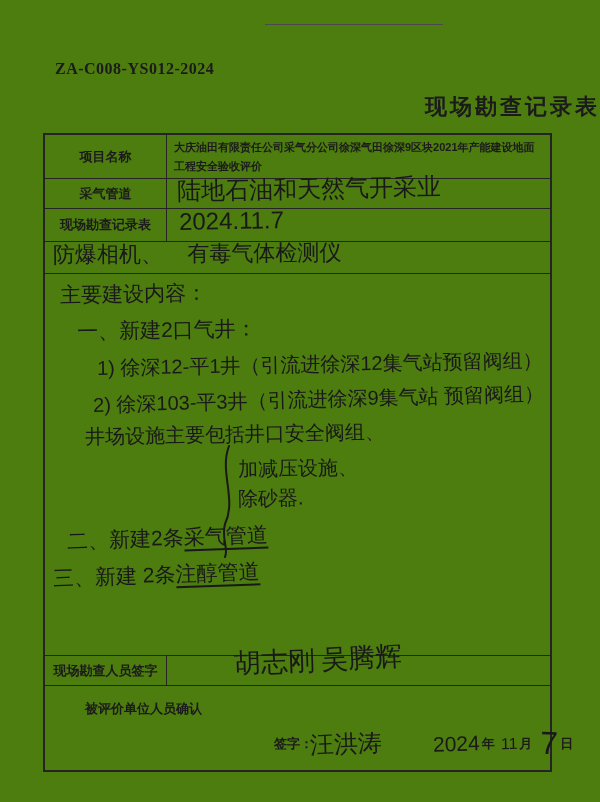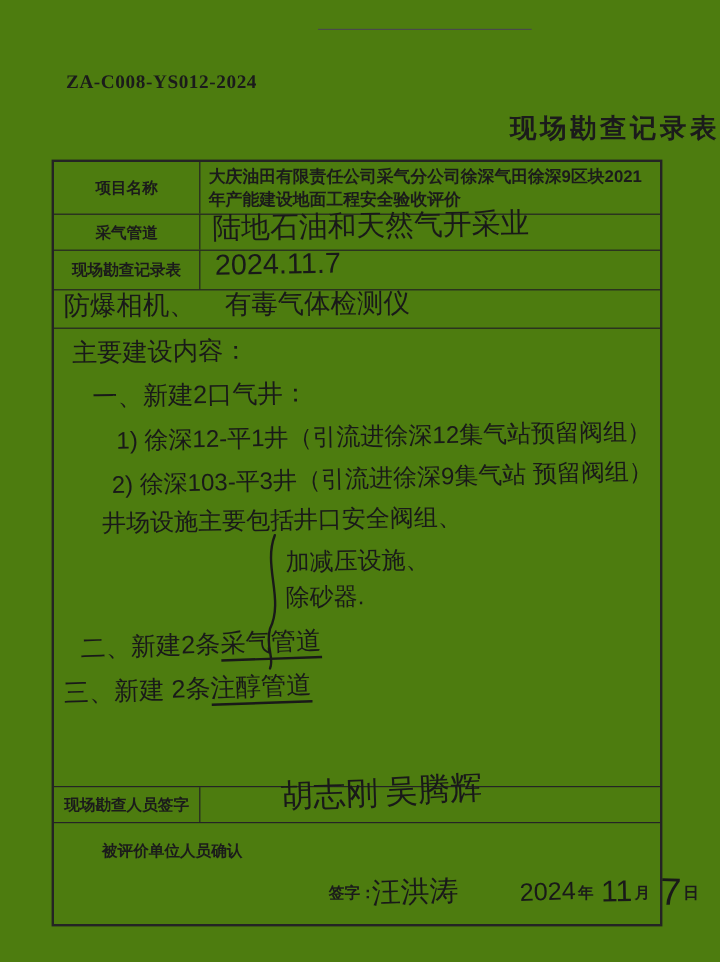--- a/index.html
+++ b/index.html
@@ -29,21 +29,21 @@
   .r4{top:107px;height:32px;}
   .r5{top:139px;height:382px;}
   .r6{top:521px;height:30px;gap:39px;}
   .r7{top:551px;height:84px;border-bottom:none;margin-left:28px;}
   .label-cell{
     width:122px;flex:0 0 122px;border-right:1.5px solid #242424;box-sizing:border-box;
     display:flex;align-items:center;justify-content:center;
     font-weight:bold;font-size:13px;text-align:center;
   }
   .value-cell{flex:1;position:relative;overflow:visible;}
-  .printed-value{padding:3px 7px;font-size:14px;line-height:19px;font-weight:bold;}
+  .printed-value{padding:3px 7px;font-size:11px;line-height:19px;font-weight:bold;}
   .hw{
     font-family:cursive,sans-serif;color:#191919;white-space:pre;
     position:absolute;line-height:1.1;
   }
   .hw-industry{left:10px;top:-3px;font-size:24px;transform:rotate(-1deg);}
   .hw-date{left:12px;top:-1px;font-size:24px;transform:rotate(-1deg);}
   .hw-equip{left:8px;top:0;font-size:22px;transform:rotate(-.5deg);}
   .notes{position:relative;width:100%;height:100%;padding-left:39px;}
   .hw-heading{left:15px;top:8px;font-size:21px;transform:rotate(-1deg);}
   .hw-item1{left:32px;top:44px;font-size:21px;transform:rotate(-1deg);}
@@ -60,21 +60,21 @@
   .hw-sign2{left:115px;top:-12px;font-size:27px;transform:rotate(-3deg);}
   .confirm-label{position:absolute;left:12px;top:14px;font-weight:bold;font-size:13px;}
   .sign-line{
     position:absolute;left:0;top:38px;width:100%;height:40px;
     display:flex;align-items:center;
   }
   .sign-label{position:absolute;left:201px;font-weight:bold;font-size:13px;}
   .hw-confirm-sign{position:static;margin-left:237px;font-size:24px;transform:rotate(-2deg);}
   .date-group{position:absolute;left:360px;display:flex;align-items:center;}
   .hw-year{position:static;font-size:21px;transform:rotate(-2deg);}
-  .hw-month{position:static;font-size:25px;margin-left:6px;transform:rotate(-1deg);}
+  .hw-month{position:static;font-size:16px;margin-left:6px;transform:rotate(-1deg);}
   .hw-day{position:static;font-size:32px;margin-left:8px;transform:rotate(2deg);}
   .date-suffix{font-size:13px;font-weight:bold;margin-left:2px;}
 </style>
 </head>
 <body>
 
 <div class="page">
 
   <div class="scan-line"></div>
 

